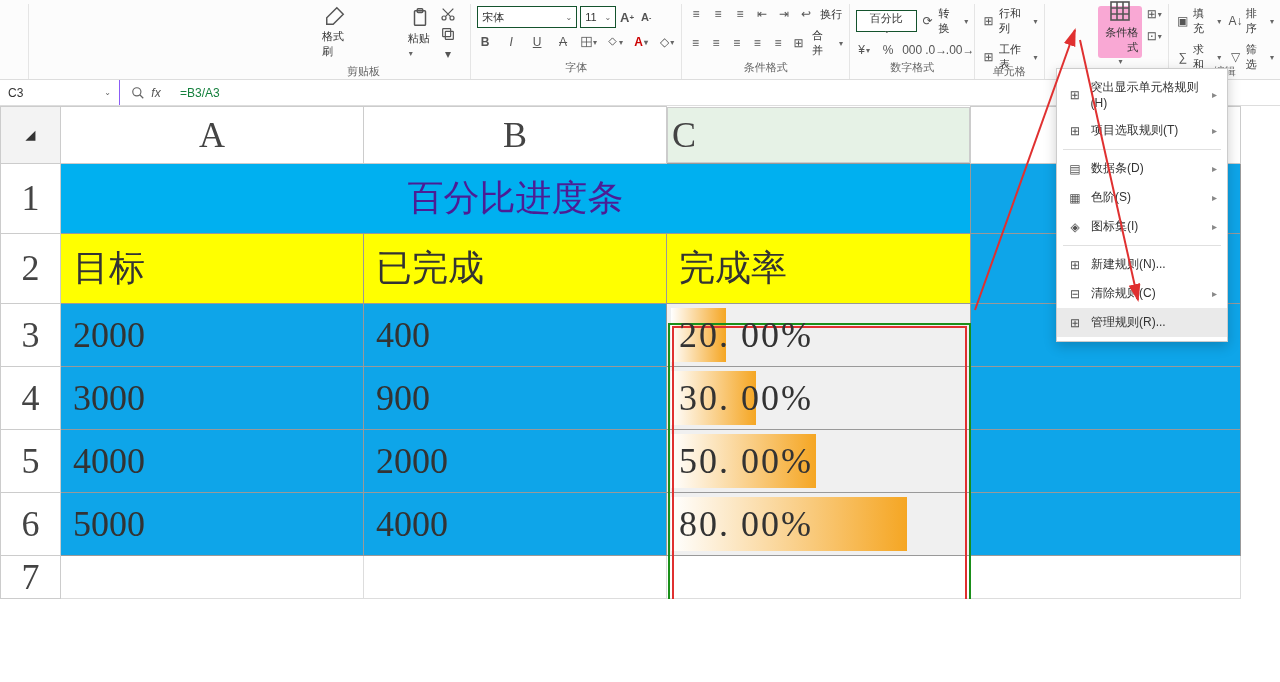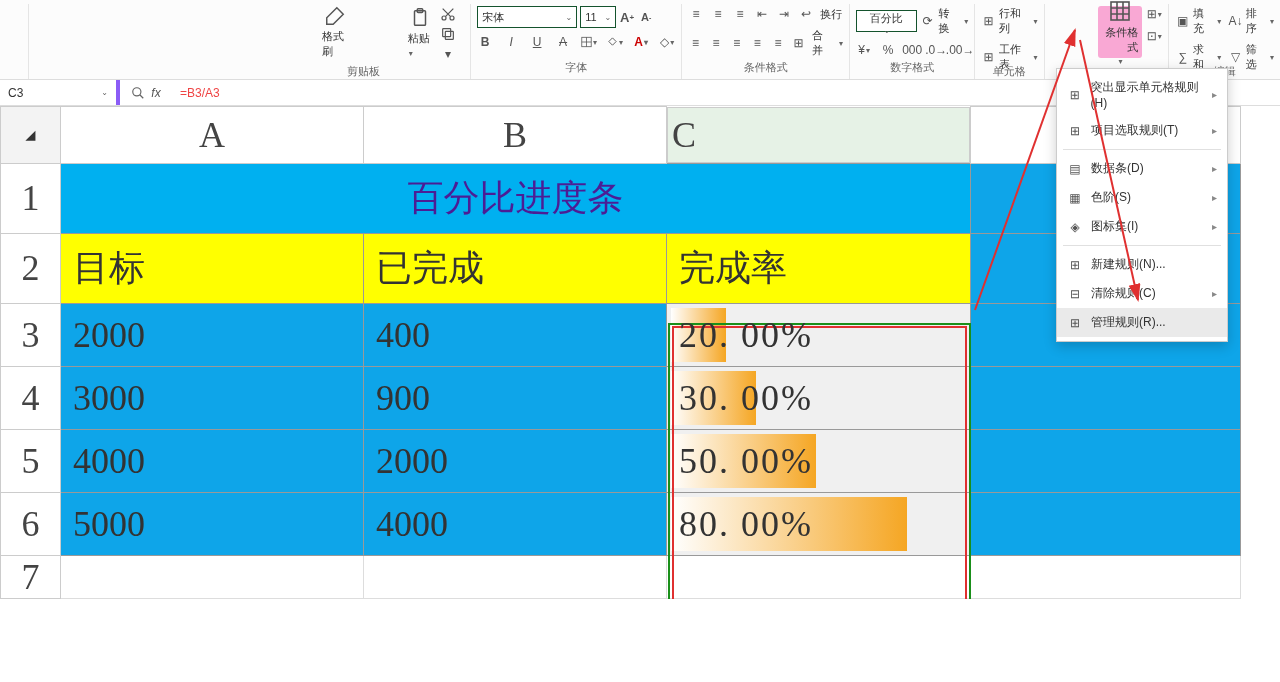--- a/index.html
+++ b/index.html
@@ -18,23 +18,23 @@
 .ribbon-icon { width: 16px; height: 16px; display: inline-flex; align-items: center; justify-content: center; }
 .ribbon-icon.big { width: 24px; height: 24px; }
 .sel { border: 1px solid #14532d; background: #fff; height: 22px; display: inline-flex; align-items: center; padding: 0 4px; font-size: 11px; color: #333; }
 .font-name { width: 100px; justify-content: space-between; }
 .font-size { width: 36px; justify-content: space-between; }
 .tiny-ico { width: 16px; height: 16px; display: inline-flex; align-items: center; justify-content: center; color: #555; cursor: pointer; }
 .dropdown-caret { font-size: 8px; color: #666; margin-left: 1px; }
 
 
 .formula-bar { display: flex; align-items: center; height: 26px; border-bottom: 1px solid #ddd; background: #fff; }
-.name-box { width: 120px; border-right: 4px solid #8b5cf6; height: 100%; display: flex; align-items: center; justify-content: space-between; padding: 0 8px; font-size: 12px; }
+.name-box { width: 120px; border-right: 1px solid #8b5cf6; height: 100%; display: flex; align-items: center; justify-content: space-between; padding: 0 8px; font-size: 12px; }
 .fb-icons { display: flex; gap: 2px; padding: 0 10px; color: #666; }
-.formula-input { flex: 1; padding: 0 6px; font-size: 12px; color: #ef4444; }
+.formula-input { flex: 1; padding: 0 6px; font-size: 12px; color: #15803d; }
 
 
 .grid-wrap { position: relative; }
 .grid { border-collapse: collapse; }
 .grid th.corner { width: 60px; height: 56px; background: #f3f3f3; border: 1px solid #ccc; }
 .grid th.colhead { height: 56px; background: #fff; border: 1px solid #ccc; font-size: 36px; font-weight: normal; color: #444; font-family: "SimSun", serif; }
 .grid th.colhead.sel { background: #e6f2e6; }
 .grid th.rowhead { width: 60px; background: #fff; border: 1px solid #ccc; font-size: 36px; font-weight: normal; color: #444; text-align: center; font-family: "SimSun", serif; }
 .grid td { border: 1px solid #999; font-size: 36px; padding: 10px 12px; font-family: "SimSun", serif; vertical-align: middle; position: relative; }
 .title-cell { background: #00b0f0; text-align: center; font-size: 40px; color: #4c1d95; }

